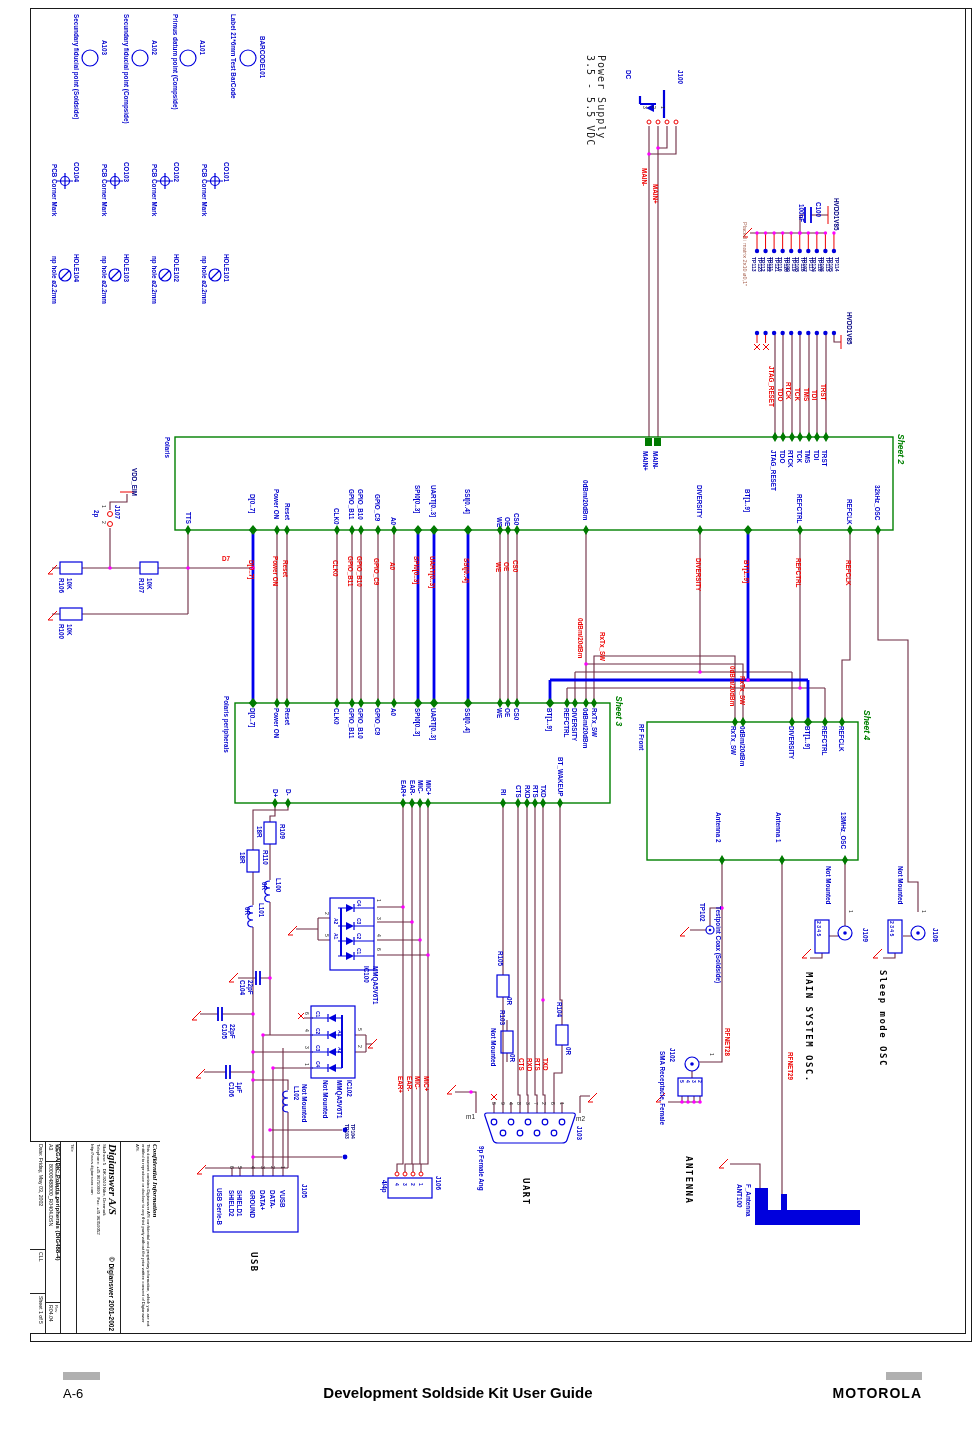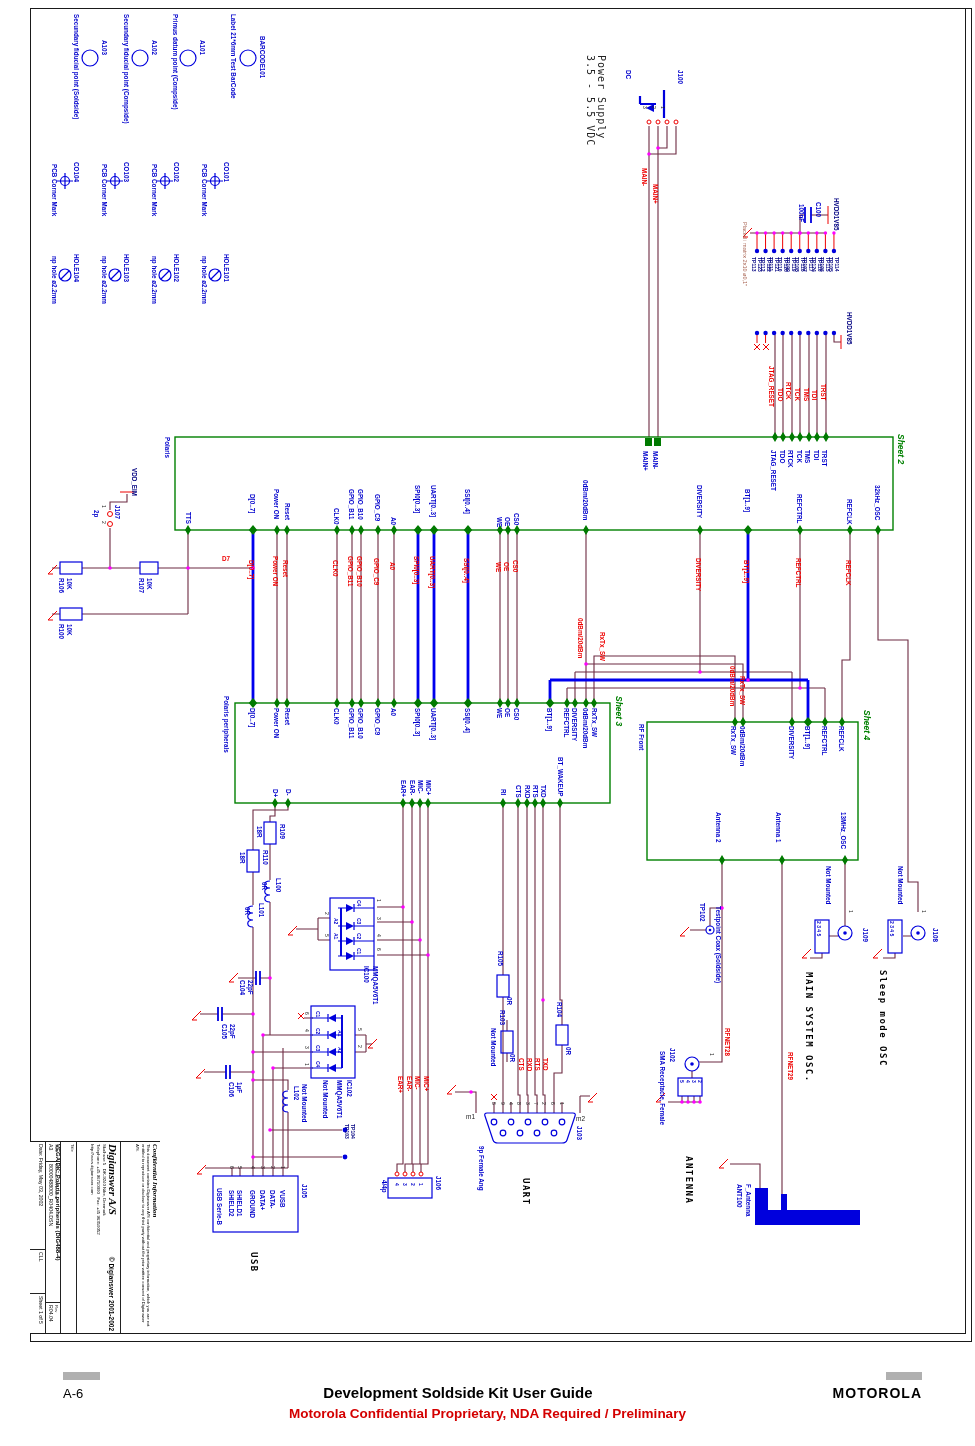--- a/index.html
+++ b/index.html
@@ -658,15 +658,14 @@
     </div>
   </div>
 
   <div class="fbar" style="left:63px;width:37px;"></div>
   <div class="fbar" style="left:886px;width:36px;"></div>
   <div class="footer-row">
     <span class="f-page">A-6</span>
     <span class="f-title">Development Soldside Kit User Guide</span>
     <span class="f-brand">MOTOROLA</span>
   </div>
-  <div class="f-conf">Motorola Confidential Proprietary, NDA Required / Preliminary</div>
 
 </div>
 
 </body></html>

